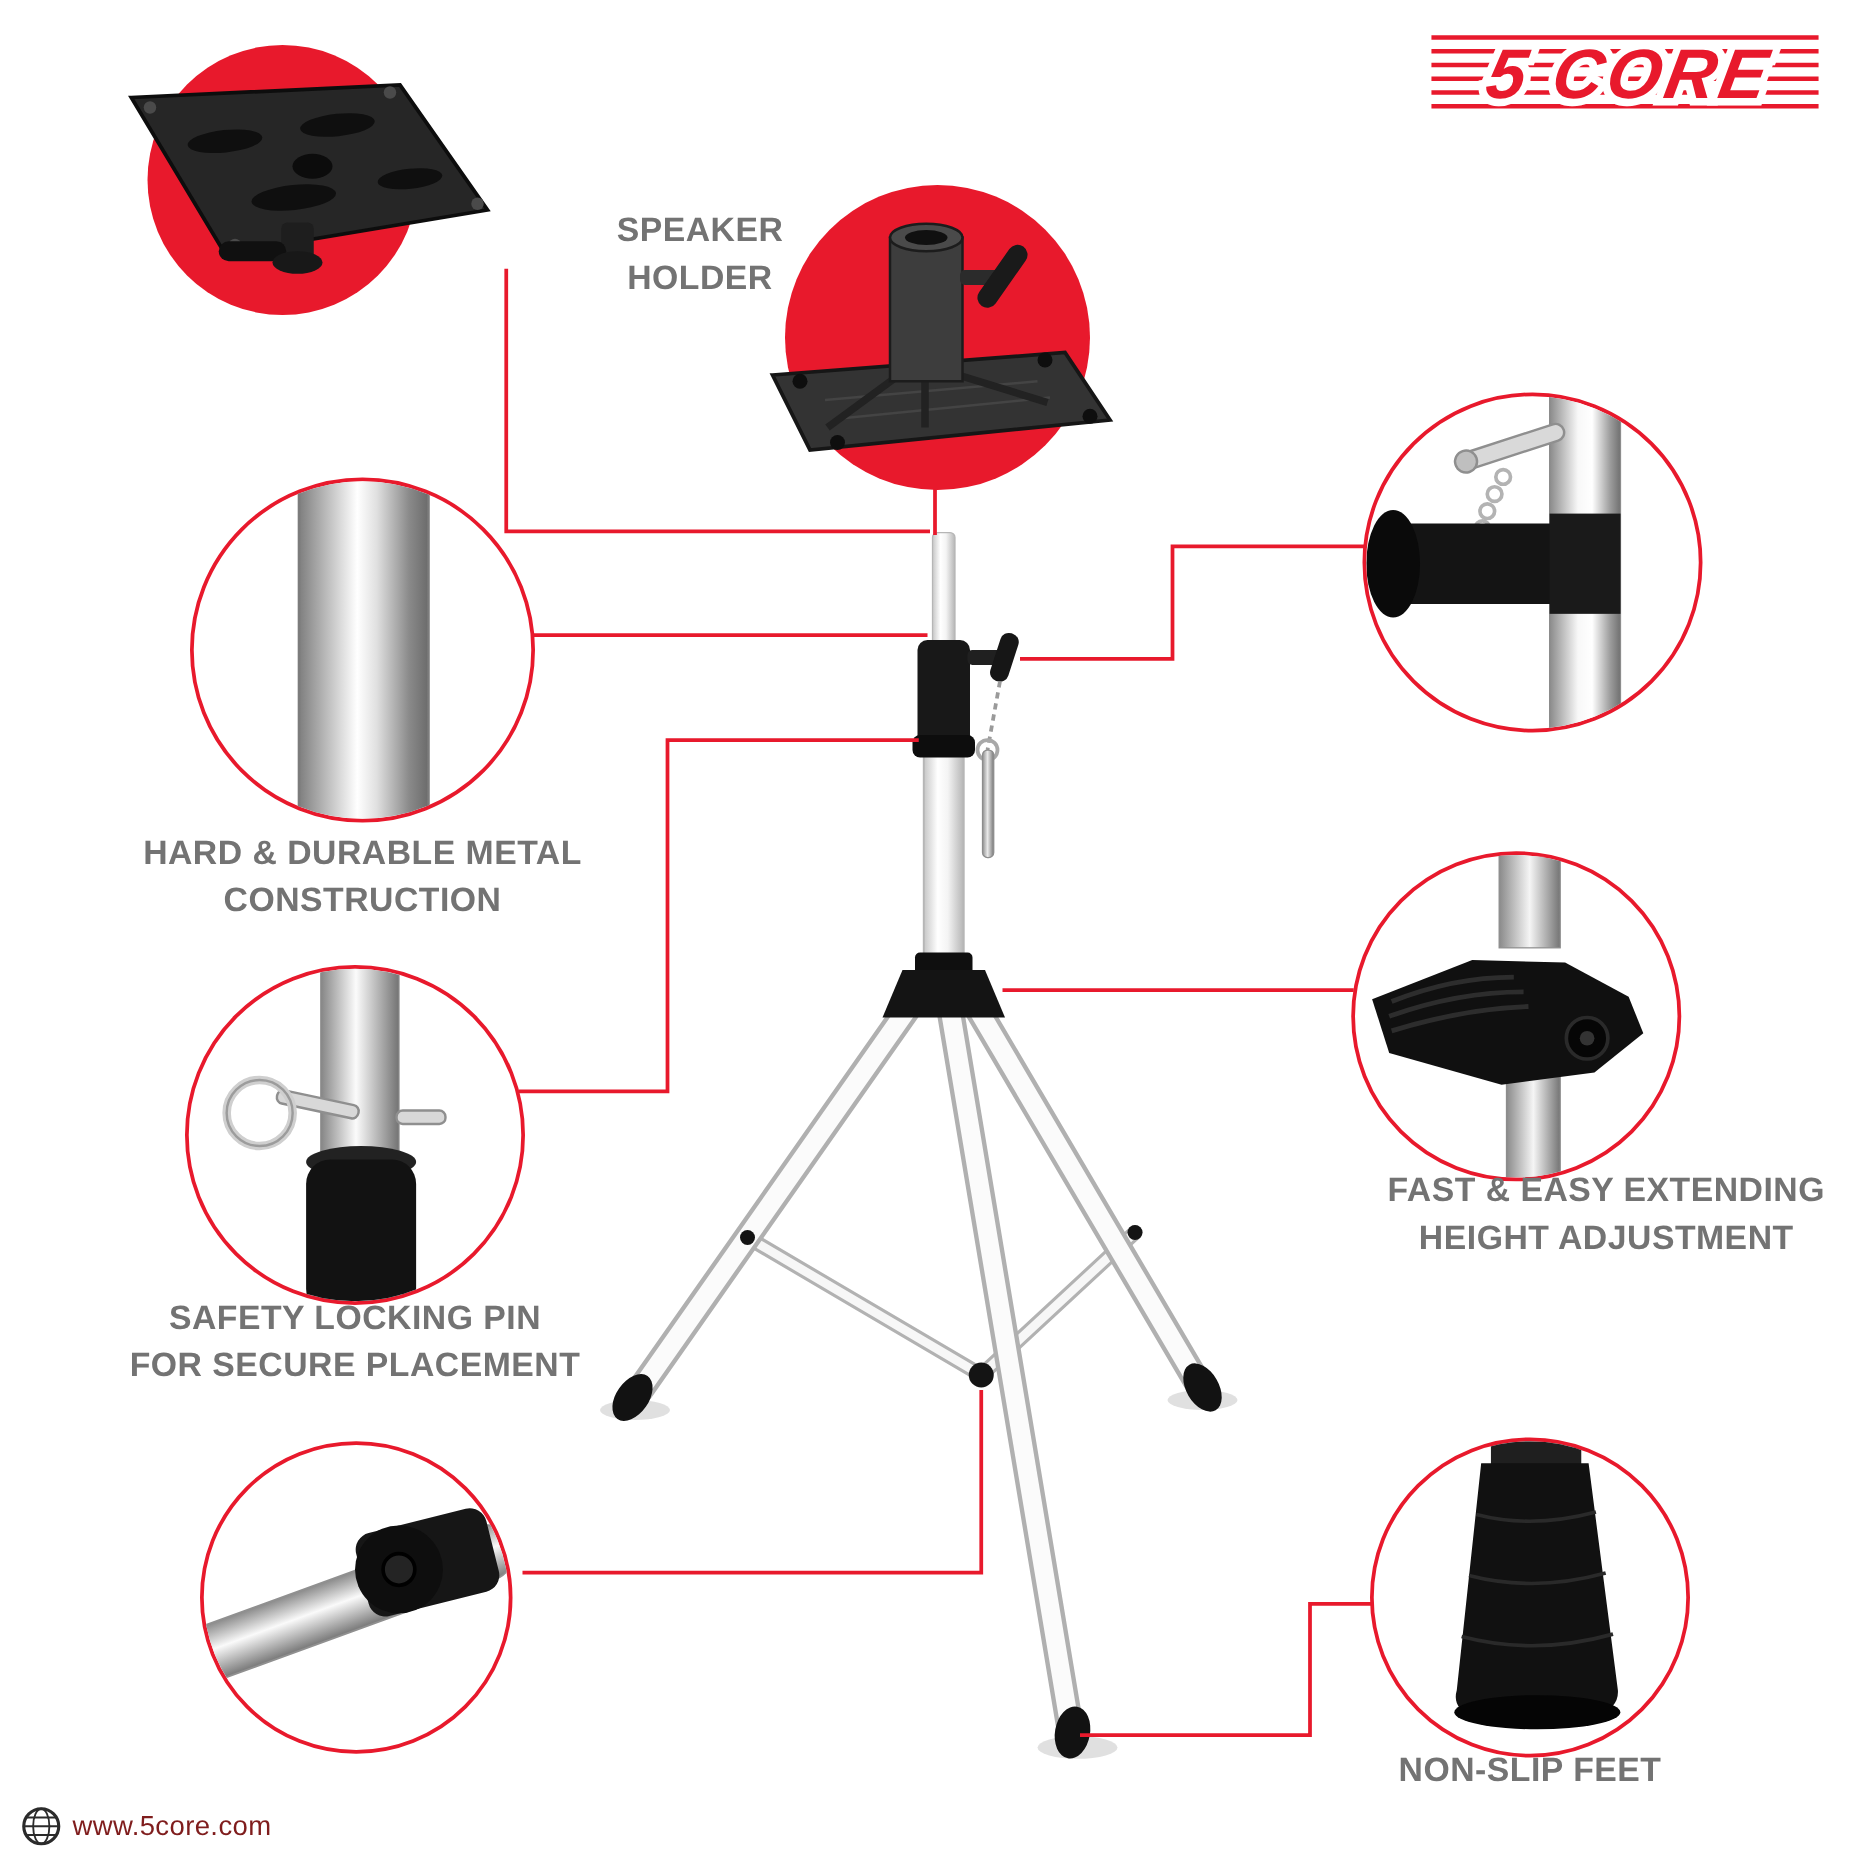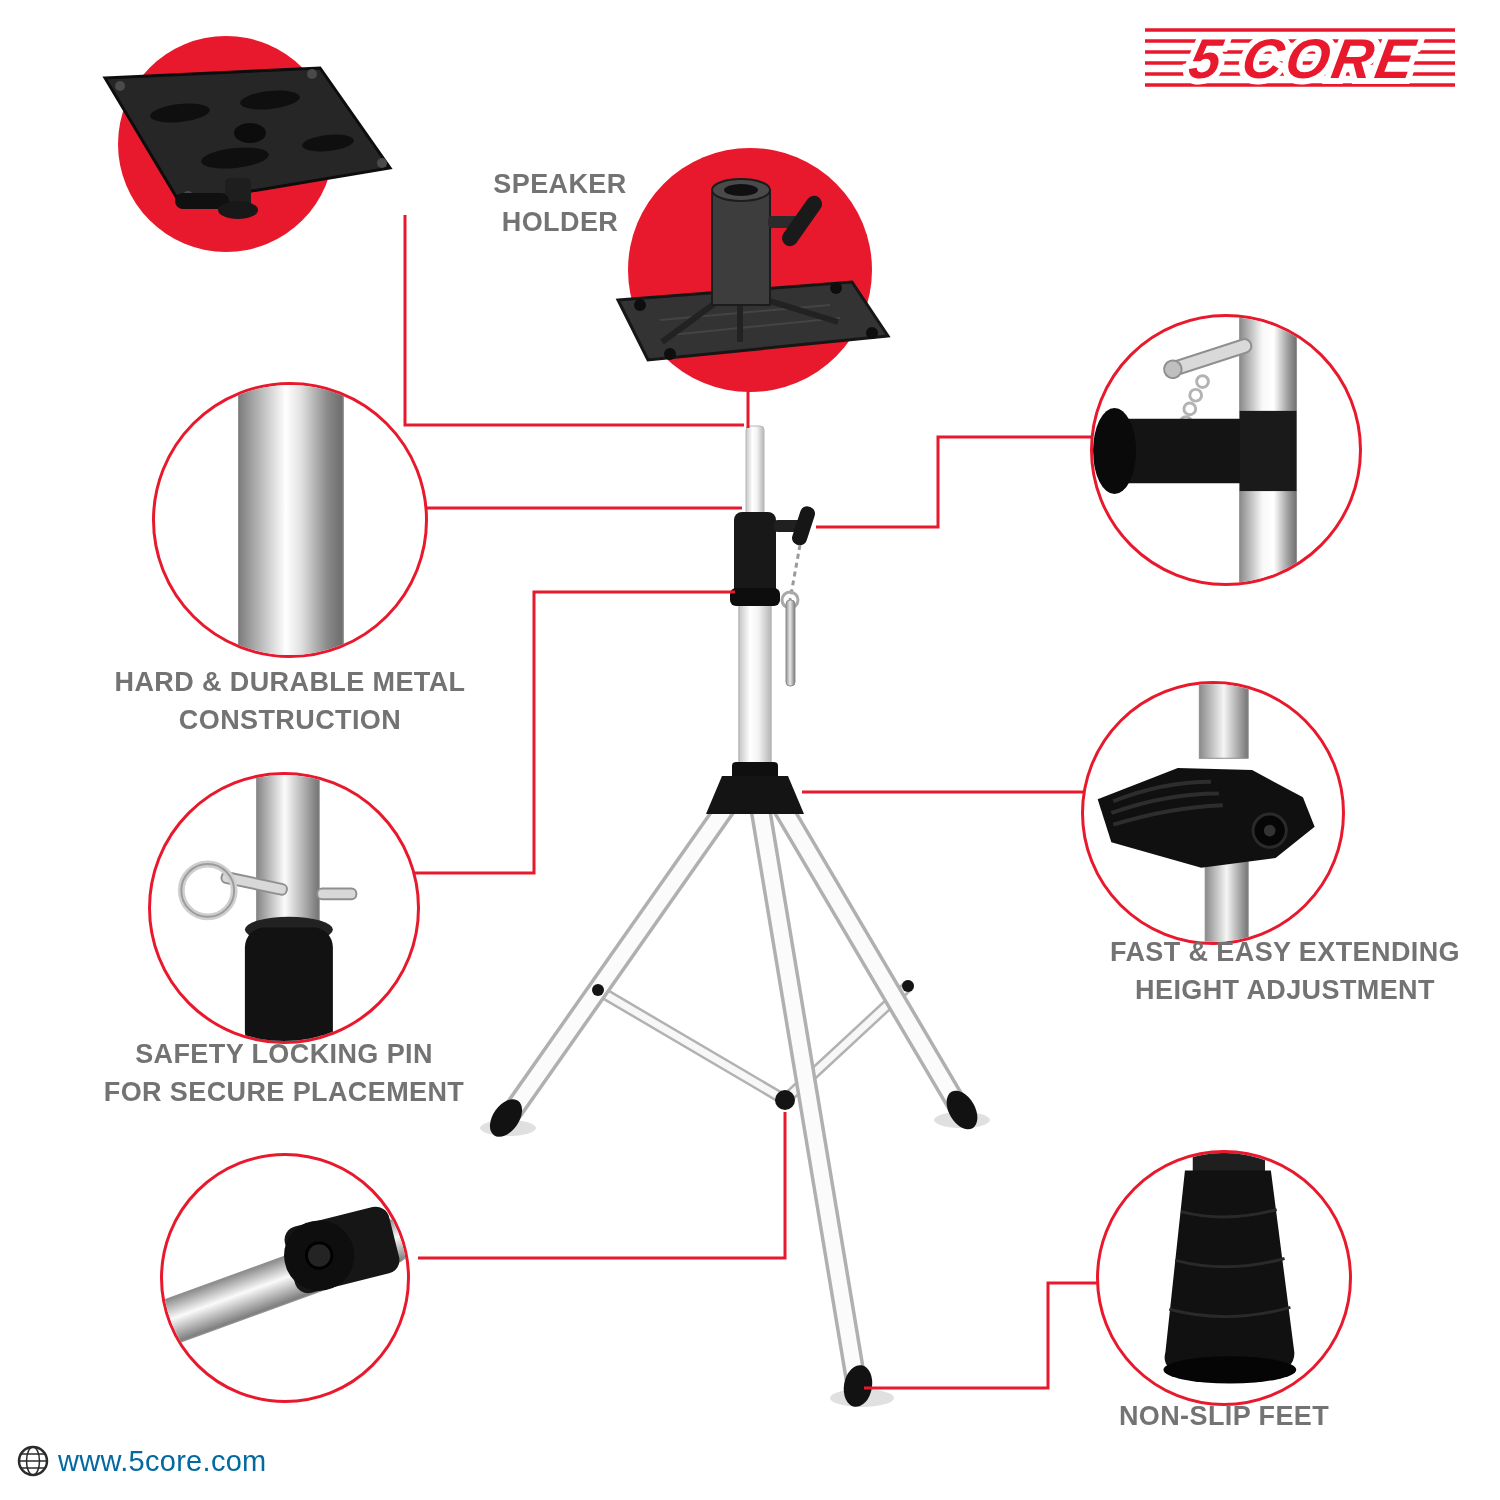--- a/index.html
+++ b/index.html
@@ -8,21 +8,21 @@
   .layer{position:absolute;left:0;top:0;}
   .blob{position:absolute;border-radius:50%;background:#e8192c;z-index:2;}
   .art{position:absolute;z-index:3;}
   .detail-circle{position:absolute;border-radius:50%;border:3px solid #e8192c;background:#fff;
                  overflow:hidden;z-index:3;box-sizing:border-box;}
   .detail-circle svg{display:block;width:100%;height:100%;}
   .label{position:absolute;z-index:4;font-weight:bold;color:#737373;text-align:center;
          white-space:pre-line;font-size:27px;line-height:1.4;letter-spacing:0.4px;}
   .logo-box{position:absolute;left:1145px;top:14px;width:310px;height:84px;z-index:4;}
   .footer{position:absolute;left:16px;top:1444px;display:flex;align-items:center;gap:8px;z-index:4;}
-  .footer span{font-size:29px;color:#0369a1;font-weight:500;letter-spacing:0.3px;}
+  .footer span{font-size:22px;color:#7f1d1d;font-weight:500;letter-spacing:0.3px;}
   svg text.logo-text{font-family:"Liberation Sans",sans-serif;font-weight:bold;font-style:italic;}
 </style>
 </head>
 <body>
 
 <div class="canvas">
 
   <svg class="layer" width="1500" height="1500" viewBox="0 0 1500 1500" style="z-index:1">
     <defs>
       <linearGradient id="pg" x1="0" y1="0" x2="1" y2="0">

